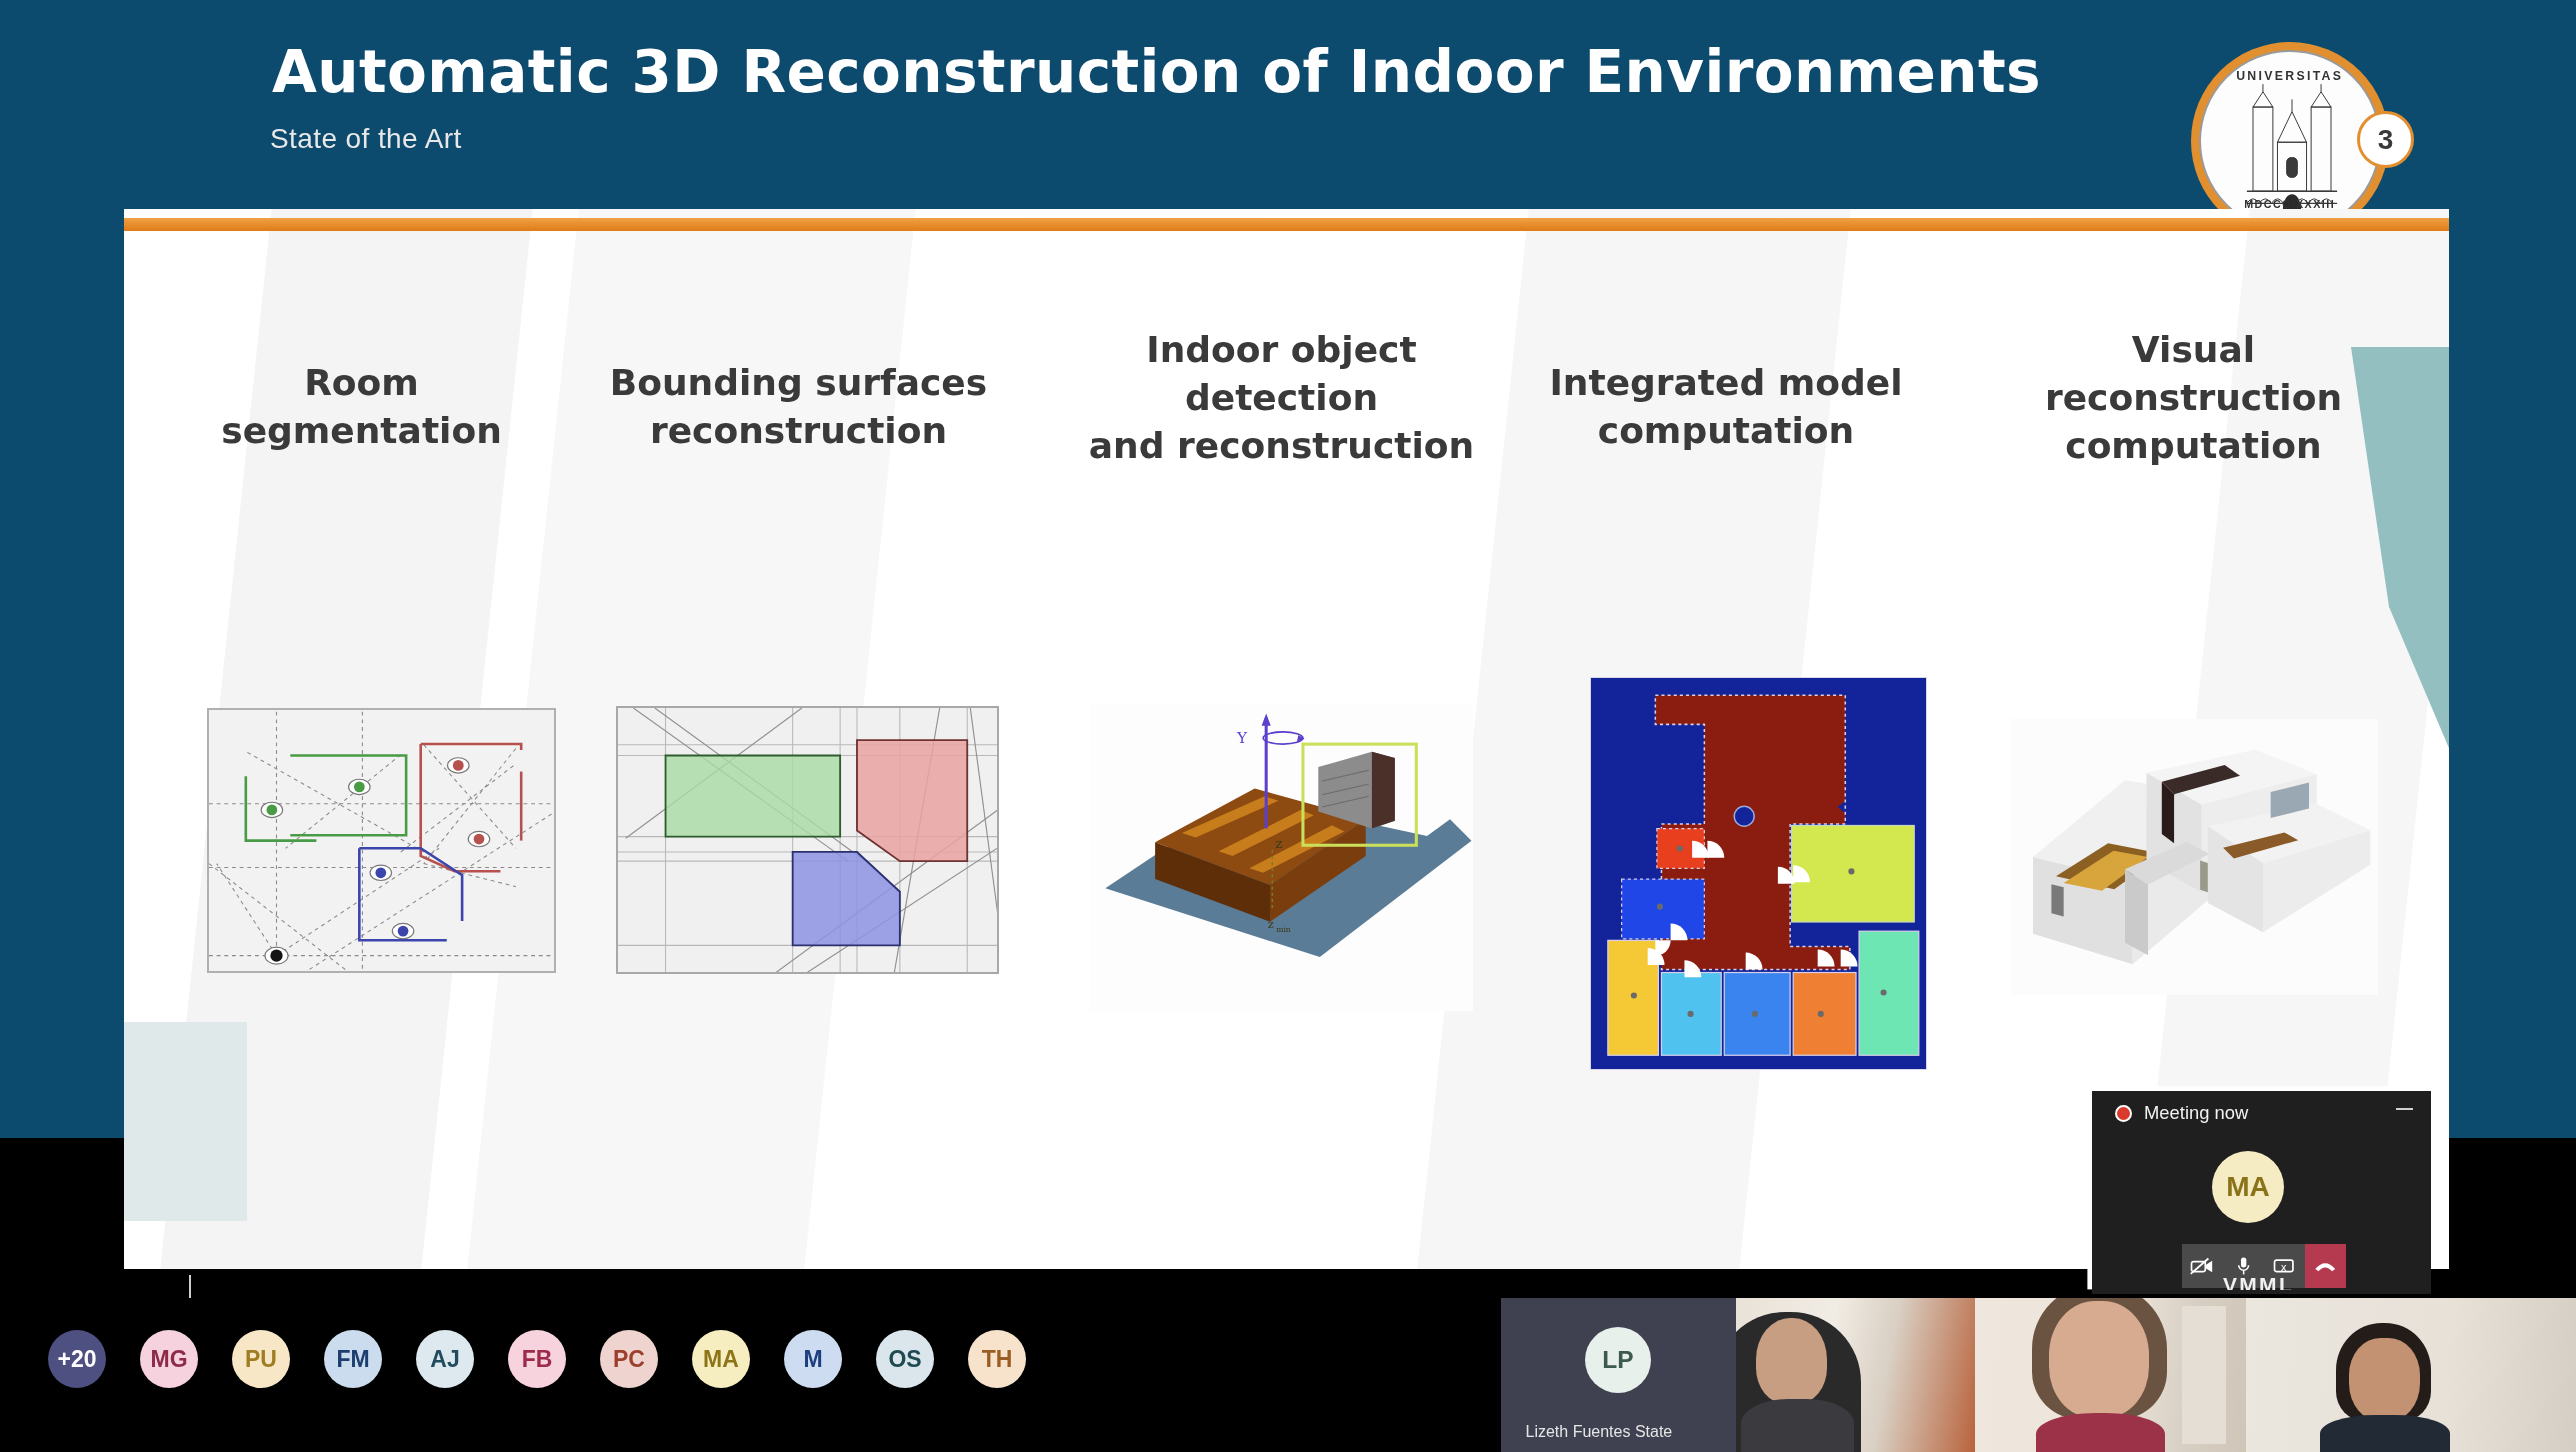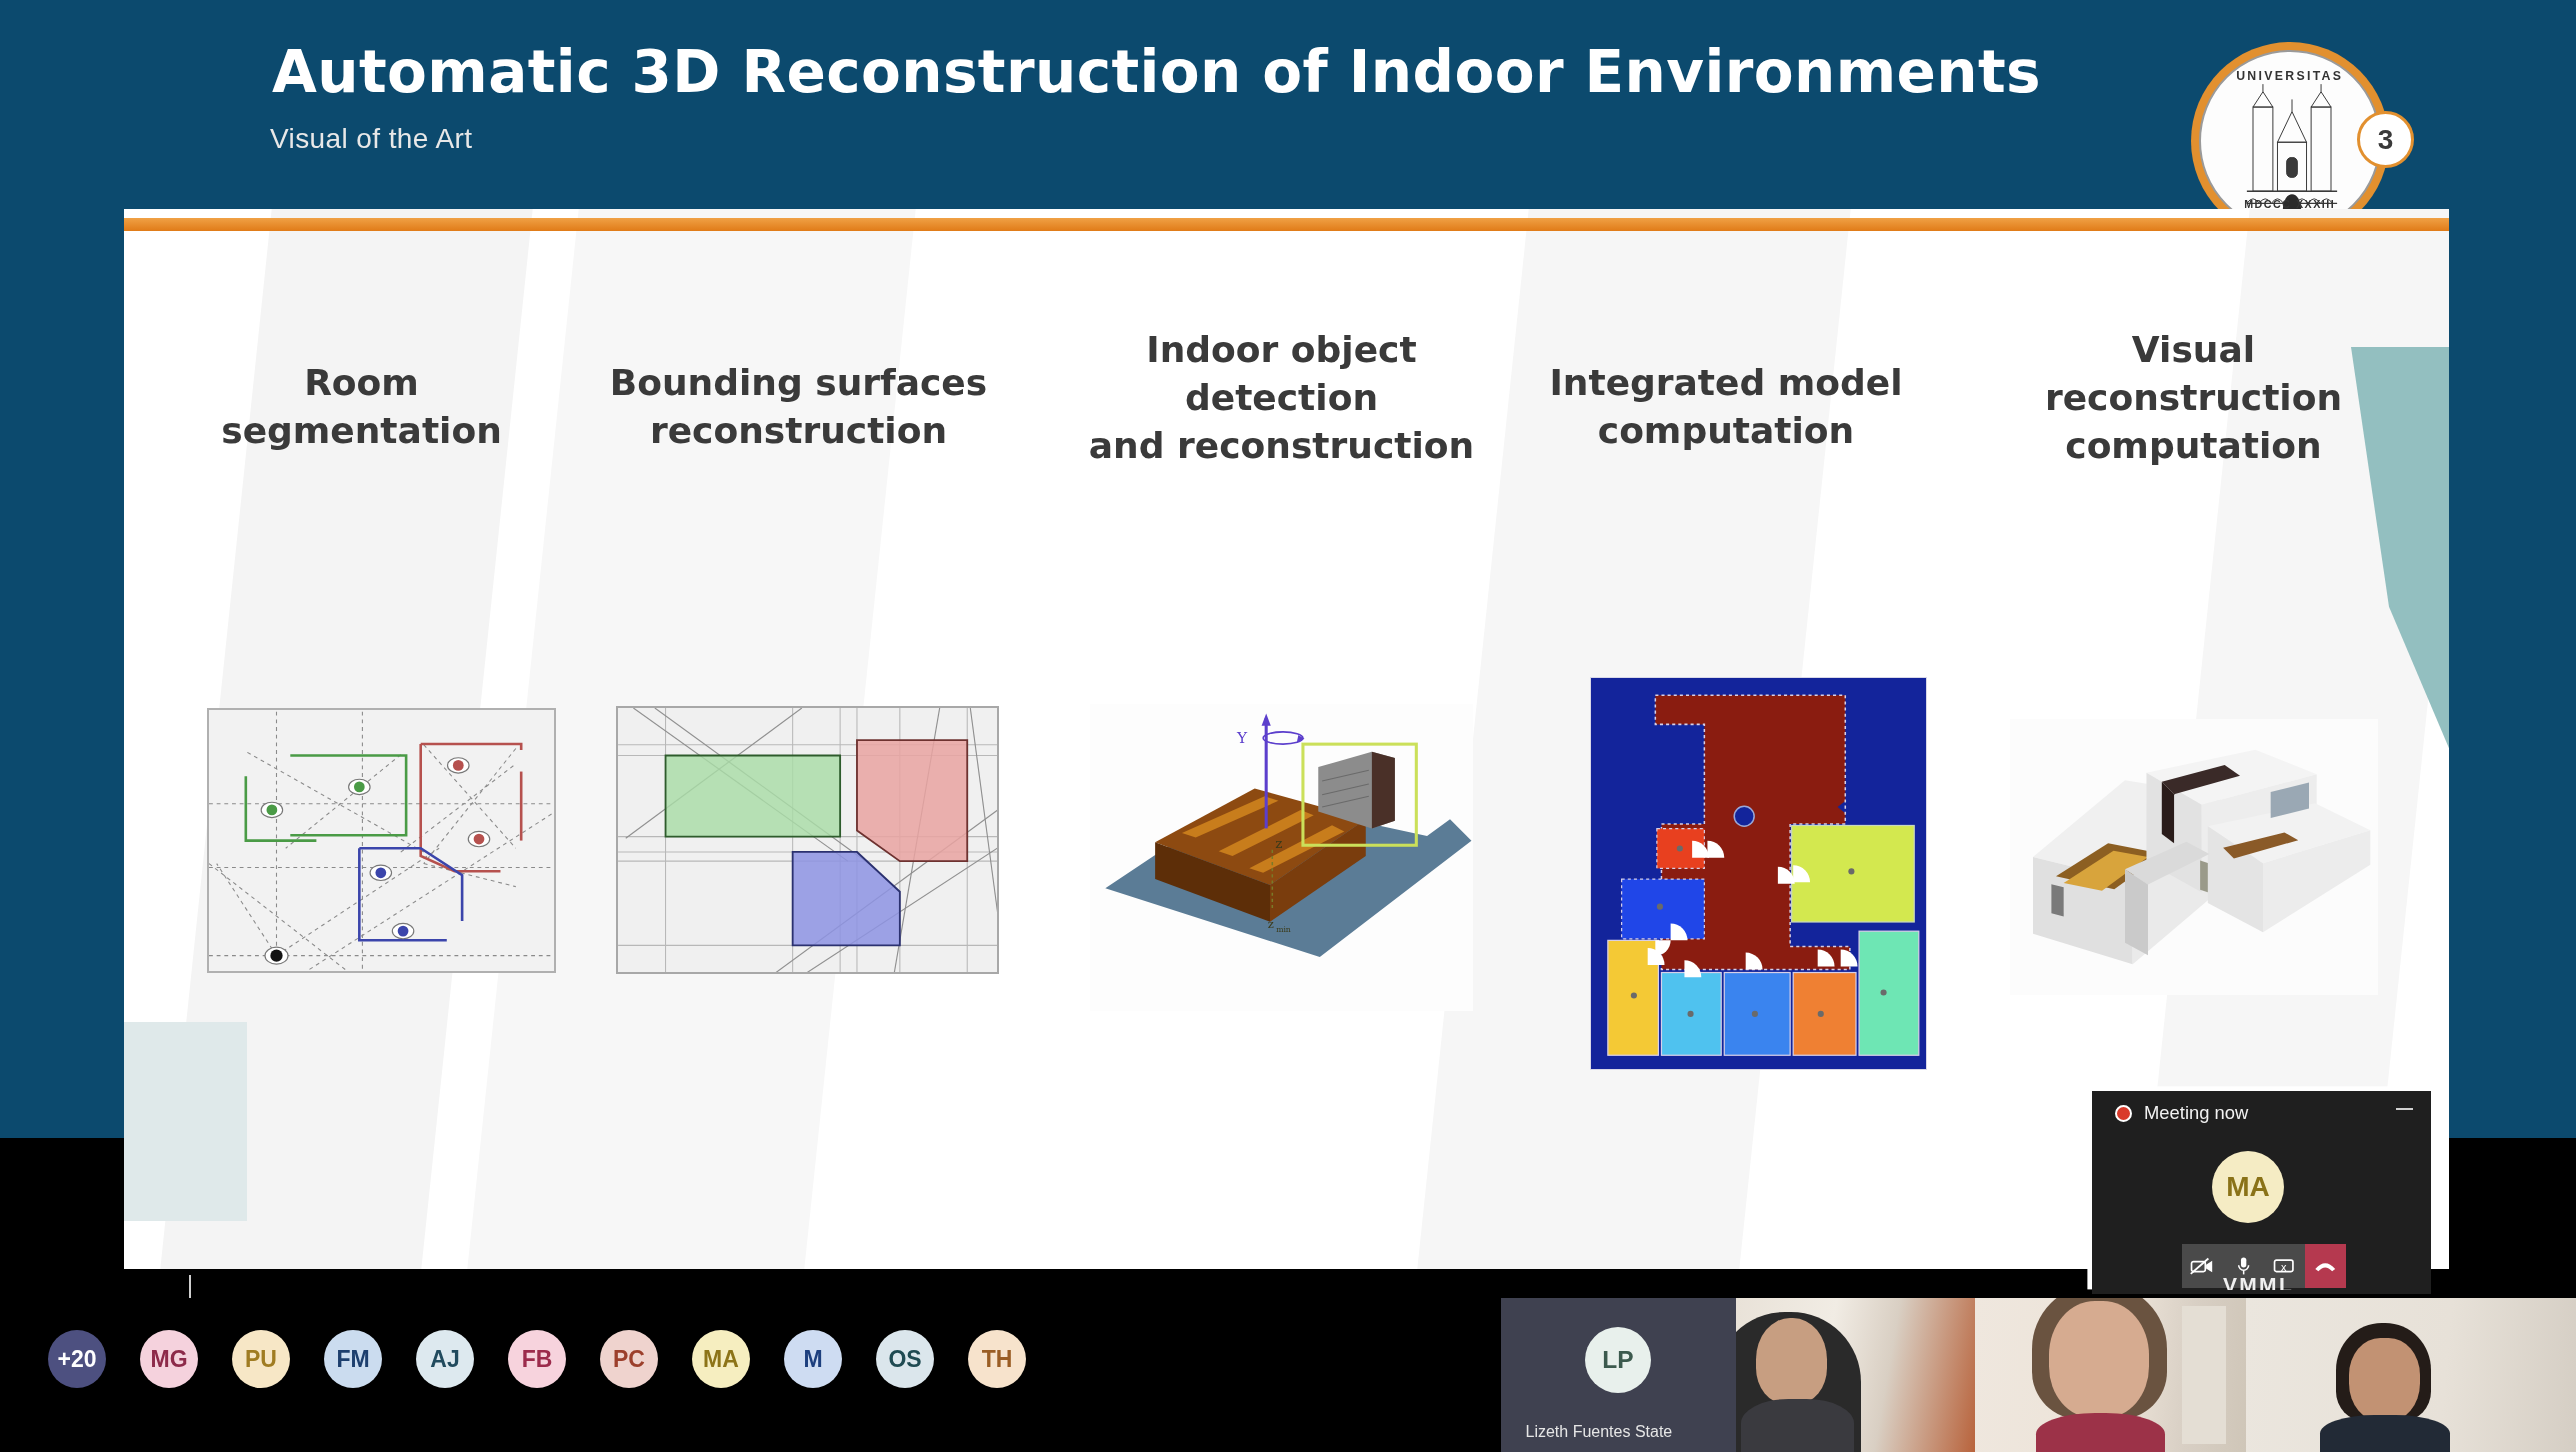--- a/index.html
+++ b/index.html
@@ -151,21 +151,21 @@
     background: #cfcfcf;
   }
 </style>
 </head>
 <body>
 
 <div id="app">
 
   <div class="title-block">
     <div class="slide-title">Automatic 3D Reconstruction of Indoor Environments</div>
-    <div class="slide-subtitle">Visual of the Art</div>
+    <div class="slide-subtitle">State of the Art</div>
   </div>
 
   <div class="seal-wrap">
     <div class="seal-ring"></div>
     <div class="seal-inner">
       <div class="seal-text-top">UNIVERSITAS</div>
       <svg width="182" height="182" viewBox="0 0 238 238">
         <g stroke="#3a3a3a" stroke-width="1.3" fill="none">
           <rect x="68" y="72" width="26" height="110"></rect>
           <rect x="144" y="72" width="26" height="110"></rect>

